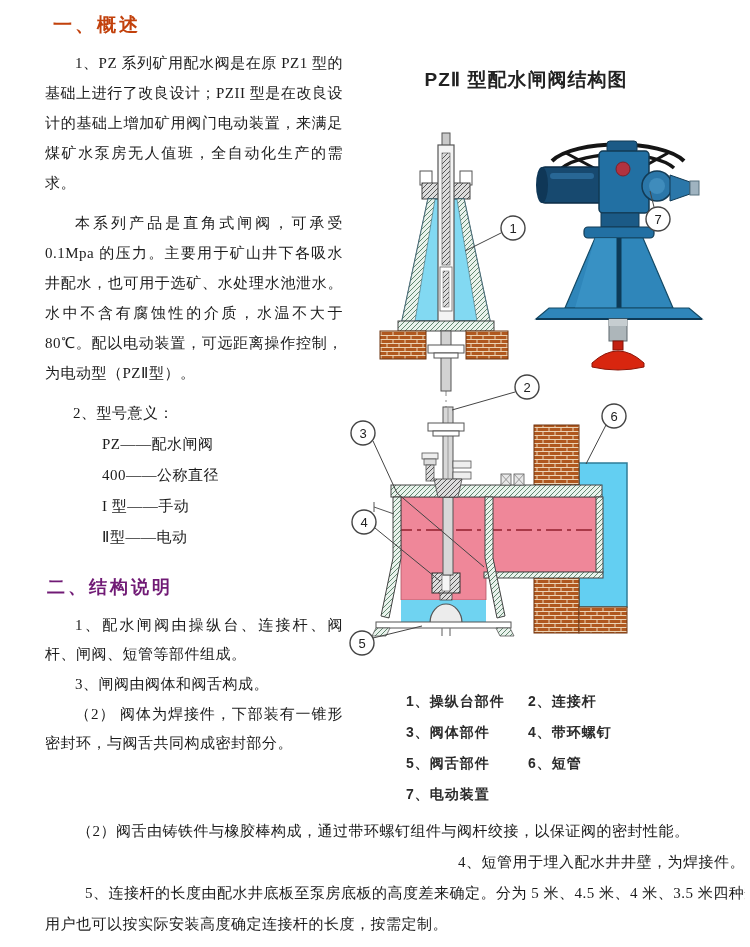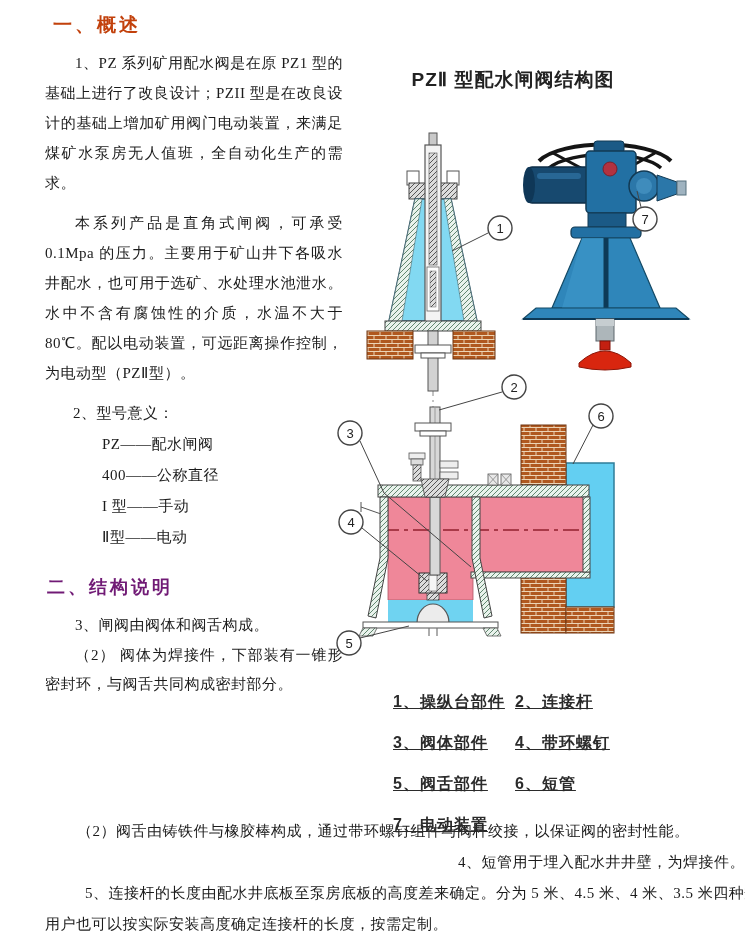--- a/index.html
+++ b/index.html
@@ -25,52 +25,53 @@
   .model{font-size:15px;line-height:31px;letter-spacing:0.5px;}
   .model .l1{padding-left:28px;}
   .model .l2{padding-left:57px;}
   
   .bottom{position:absolute;left:45px;top:816px;width:700px;font-size:15px;line-height:31px;letter-spacing:0.5px;}
   .bottom .bl{white-space:nowrap;overflow:hidden;}
   .bottom .i32{padding-left:32px;}
   .bottom .i30{padding-left:30px;text-align:right;}
   .bottom .i40{padding-left:40px;}
   
-  .figure{position:absolute;left:323px;top:55px;width:410px;height:750px;}
+  .figure{position:absolute;left:336px;top:55px;width:410px;height:750px;}
   .fig-title{
     position:absolute;left:40px;top:12px;width:300px;text-align:center;
     font-family:"Liberation Sans", sans-serif;font-weight:bold;font-size:19px;color:#222;
     letter-spacing:1px;
   }
   .fig-svg{position:absolute;left:0;top:0;width:410px;height:750px;}
   .legend{
     position:absolute;left:70px;top:636px;width:280px;
-    display:grid;grid-template-columns:122px 140px;row-gap:20px;
-    font-family:"Liberation Sans", sans-serif;font-size:16px;font-weight:bold;
-    color:#2b2b2b;line-height:21px;letter-spacing:1px;text-decoration:underline;
+    display:grid;grid-template-columns:122px 140px;row-gap:10px;
+    font-family:"Liberation Sans", sans-serif;font-size:14px;font-weight:bold;
+    color:#2b2b2b;line-height:21px;letter-spacing:1px;
   }
   .callout-text{font-family:"Liberation Sans", sans-serif;font-size:13px;fill:#222;}
 </style>
 </head>
 <body>
 
 <div class="page">
 
   <div class="leftcol">
     <div class="h1">一、概述</div>
     <p class="body">1、PZ 系列矿用配水阀是在原 PZ1 型的基础上进行了改良设计；PZII 型是在改良设计的基础上增加矿用阀门电动装置，来满足煤矿水泵房无人值班，全自动化生产的需求。</p>
     <p class="body">本系列产品是直角式闸阀，可承受 0.1Mpa 的压力。主要用于矿山井下各吸水井配水，也可用于选矿、水处理水池泄水。水中不含有腐蚀性的介质，水温不大于 80℃。配以电动装置，可远距离操作控制，为电动型（PZⅡ型）。</p>
     <div class="model">
       <div class="l1">2、型号意义：</div>
       <div class="l2">PZ——配水闸阀</div>
       <div class="l2">400——公称直径</div>
       <div class="l2">I 型——手动</div>
       <div class="l2">Ⅱ型——电动</div>
     </div>
     <div class="h2">二、结构说明</div>
+    <p class="body s">1、配水闸阀由操纵台、连接杆、阀杆、闸阀、短管等部件组成。</p>
     <p class="body s">3、闸阀由阀体和阀舌构成。</p>
     <p class="body s">（2） 阀体为焊接件，下部装有一锥形密封环，与阀舌共同构成密封部分。</p>
   </div>
 
   <div class="bottom">
     <div class="bl i32">（2）阀舌由铸铁件与橡胶棒构成，通过带环螺钉组件与阀杆绞接，以保证阀的密封性能。</div>
     <div class="bl i30">4、短管用于埋入配水井井壁，为焊接件。</div>
     <div class="bl i40">5、连接杆的长度由配水井底板至泵房底板的高度差来确定。分为 5 米、4.5 米、4 米、3.5 米四种规格。</div>
     <div class="bl">用户也可以按实际安装高度确定连接杆的长度，按需定制。</div>
   </div>

